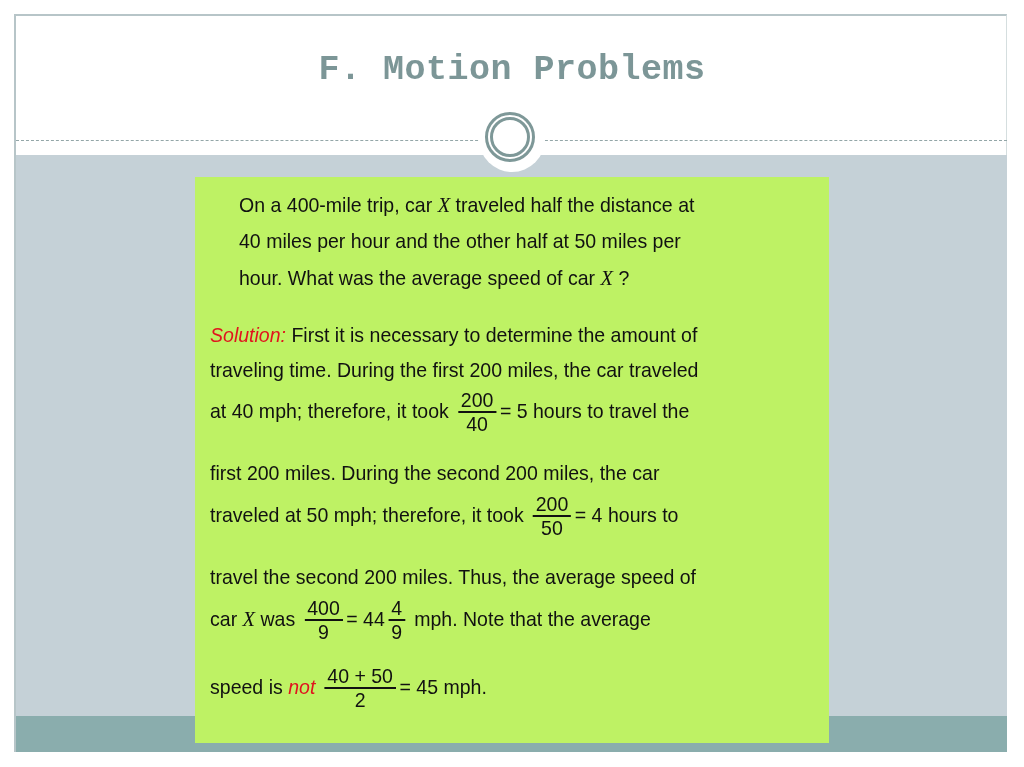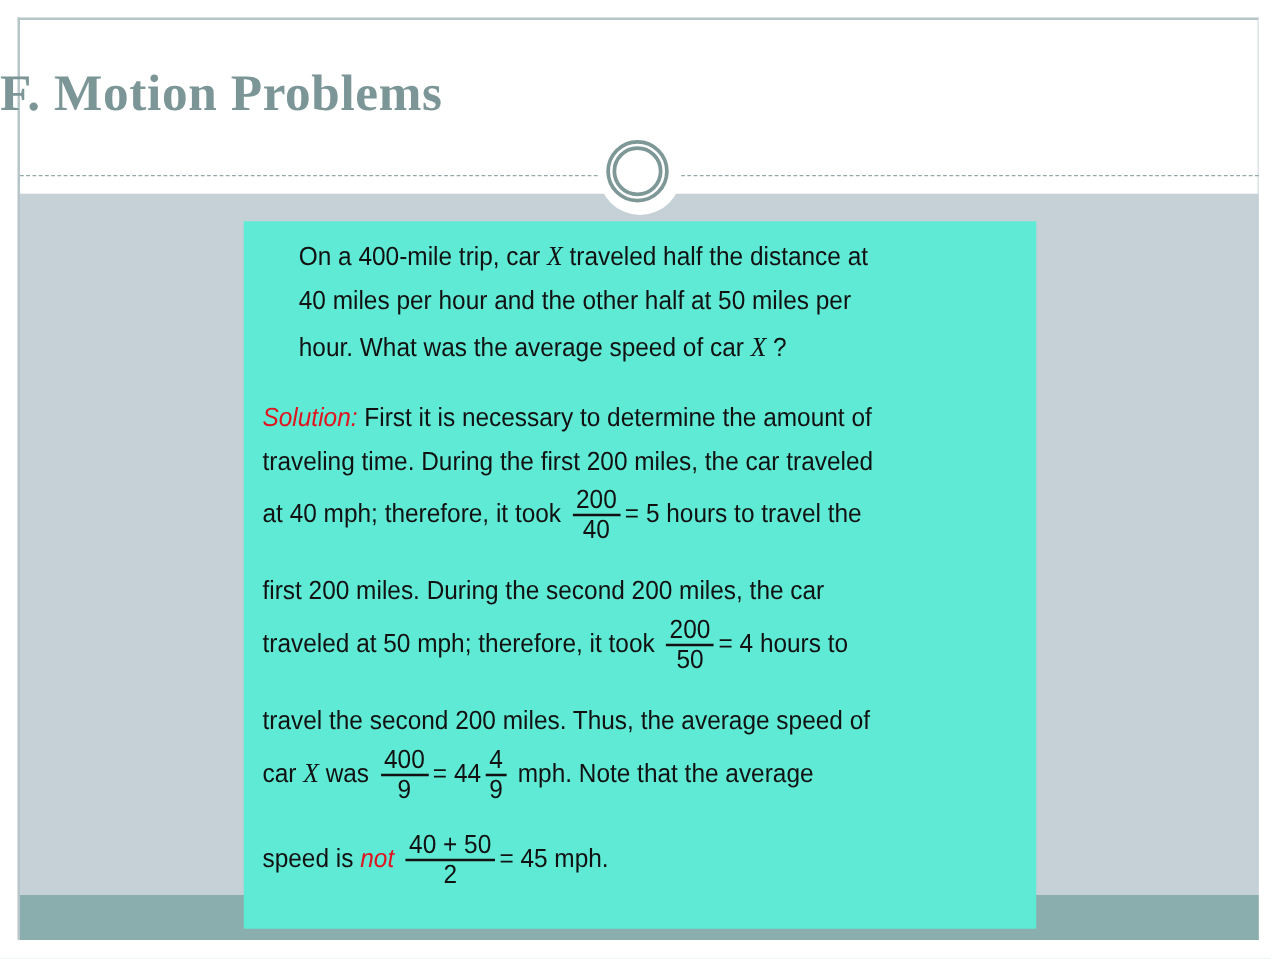--- a/index.html
+++ b/index.html
@@ -1,25 +1,25 @@
 <!DOCTYPE html>
 <html><head>
 <meta charset="utf-8">
 <style>
   html, body { margin:0; padding:0; }
   body { width:1024px; height:767px; background:#ffffff; position:relative; overflow:hidden; font-family:"Liberation Sans", sans-serif; }
   .frame { position:absolute; left:14px; top:14px; width:993px; height:738px; border-left:2px solid #b7c5c8; border-top:2px solid #b7c5c8; border-right:1px solid #d5dedf; box-sizing:border-box; background:#ffffff; }
-  .title { position:absolute; left:0; top:50px; width:1024px; text-align:left; font-family:Liberation Serif, serif; font-weight:bold; font-size:41px; color:#7c9697; letter-spacing:0.5px; }
+  .title { position:absolute; left:0; top:50px; width:1024px; text-align:center; font-family:Liberation Mono, monospace; font-weight:bold; font-size:35px; color:#7c9697; letter-spacing:0.5px; }
   .dotline { position:absolute; left:16px; top:140px; width:991px; border-top:1px dashed #93a6a8; }
   .content-bg { position:absolute; left:16px; top:155px; width:991px; height:561px; background:#c5d1d7; }
   .teal-band { position:absolute; left:16px; top:716px; width:991px; height:36px; background:#8aadad; }
   .circle-notch { position:absolute; left:479px; top:106px; width:66px; height:66px; border-radius:50%; background:#ffffff; }
   .ring-outer { position:absolute; left:485px; top:112px; width:50px; height:50px; border-radius:50%; border:3px solid #7e9898; box-sizing:border-box; }
   .ring-inner { position:absolute; left:490px; top:117px; width:40px; height:40px; border-radius:50%; border:3px solid #7e9898; box-sizing:border-box; background:#fff; }
-  .doc-image { position:absolute; left:195px; top:177px; width:634px; height:566px; background:#5eead4; }
+  .doc-image { position:absolute; left:195px; top:177px; width:634px; height:566px; background:#bef264; }
   .line { position:absolute; font-family:"Liberation Sans", sans-serif; font-size:21px; color:#111; white-space:nowrap; transform:scaleX(0.93); transform-origin:left center; }
   .var { font-family:"Liberation Serif", serif; font-style:italic; font-size:22px; }
   .red { color:#e0141e; font-style:italic; }
   .frac { display:inline-flex; flex-direction:column; align-items:center; vertical-align:middle; margin:0 4px; line-height:1.05; }
   .frac .num { padding:0 3px; }
   .frac .bar { height:2px; background:#111; align-self:stretch; }
   .frac .den { padding:0 3px; }
 </style>
 </head>
 <body>

